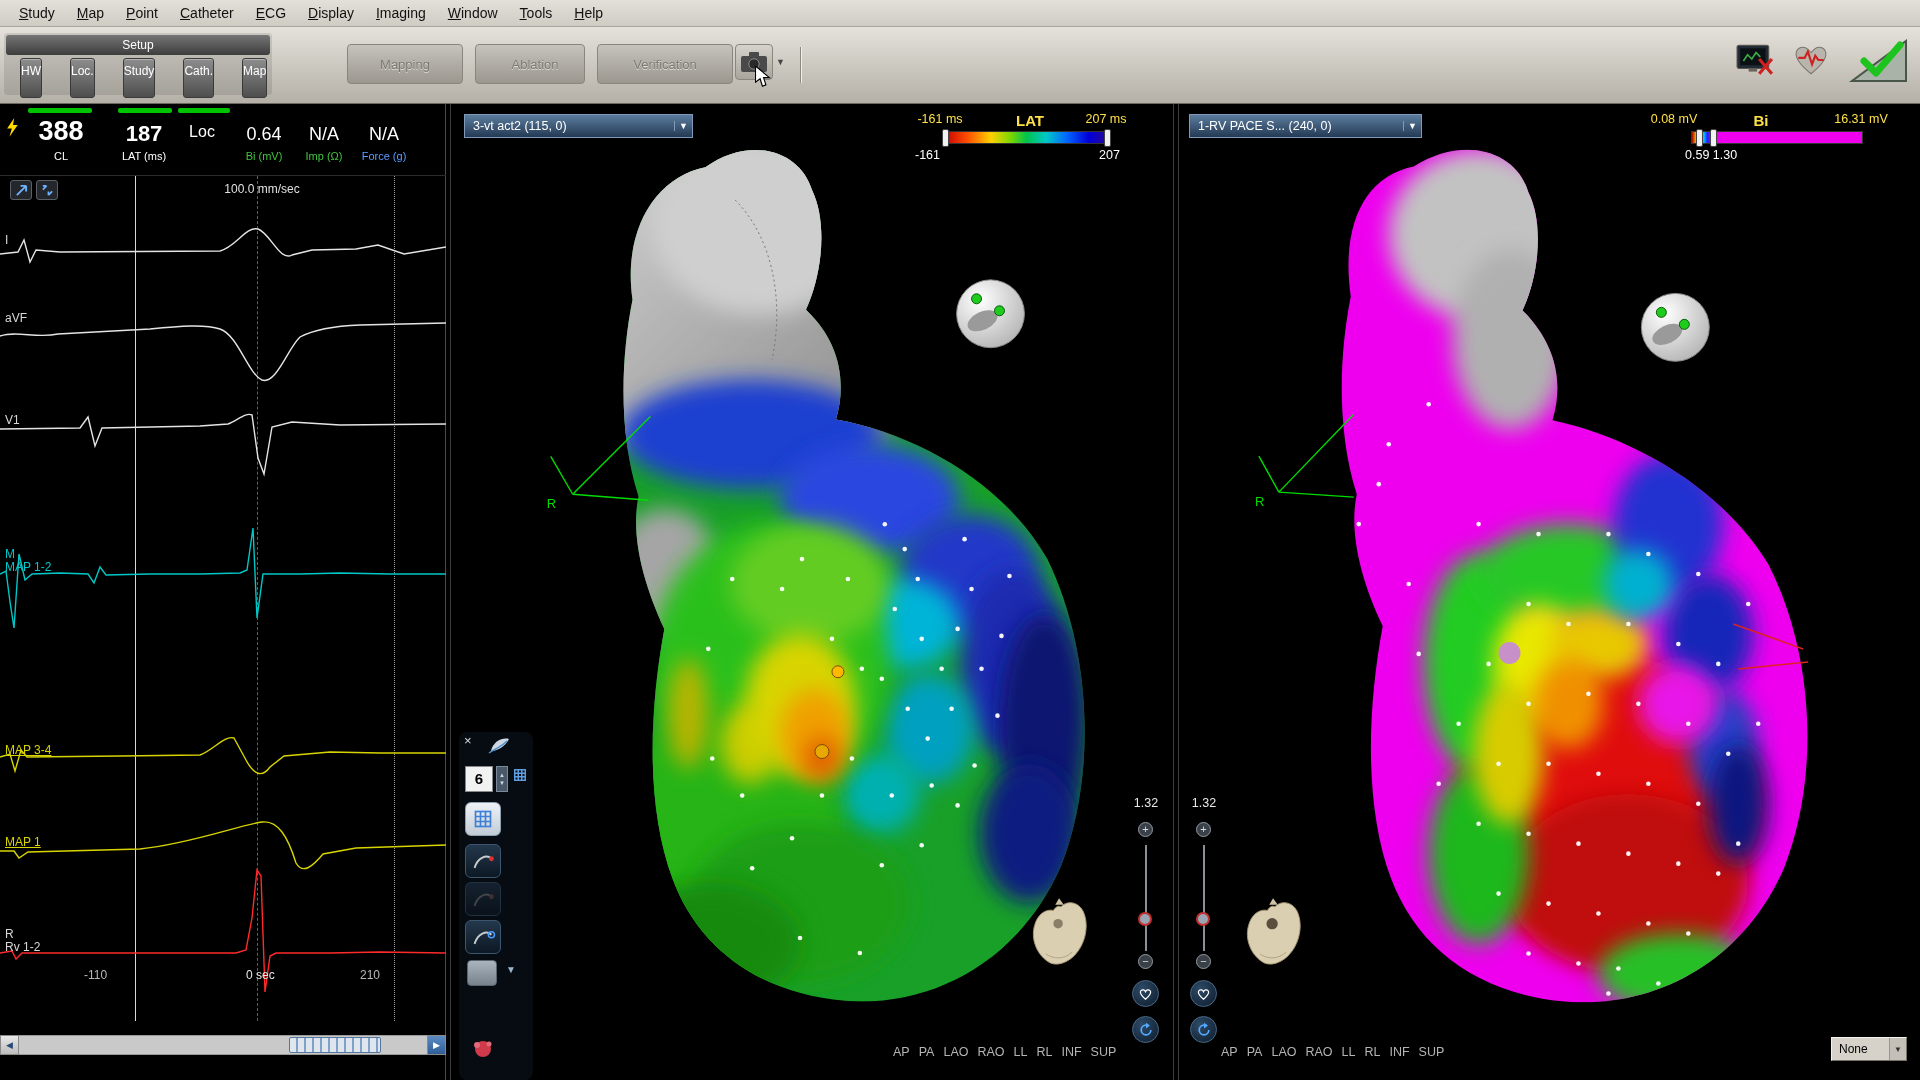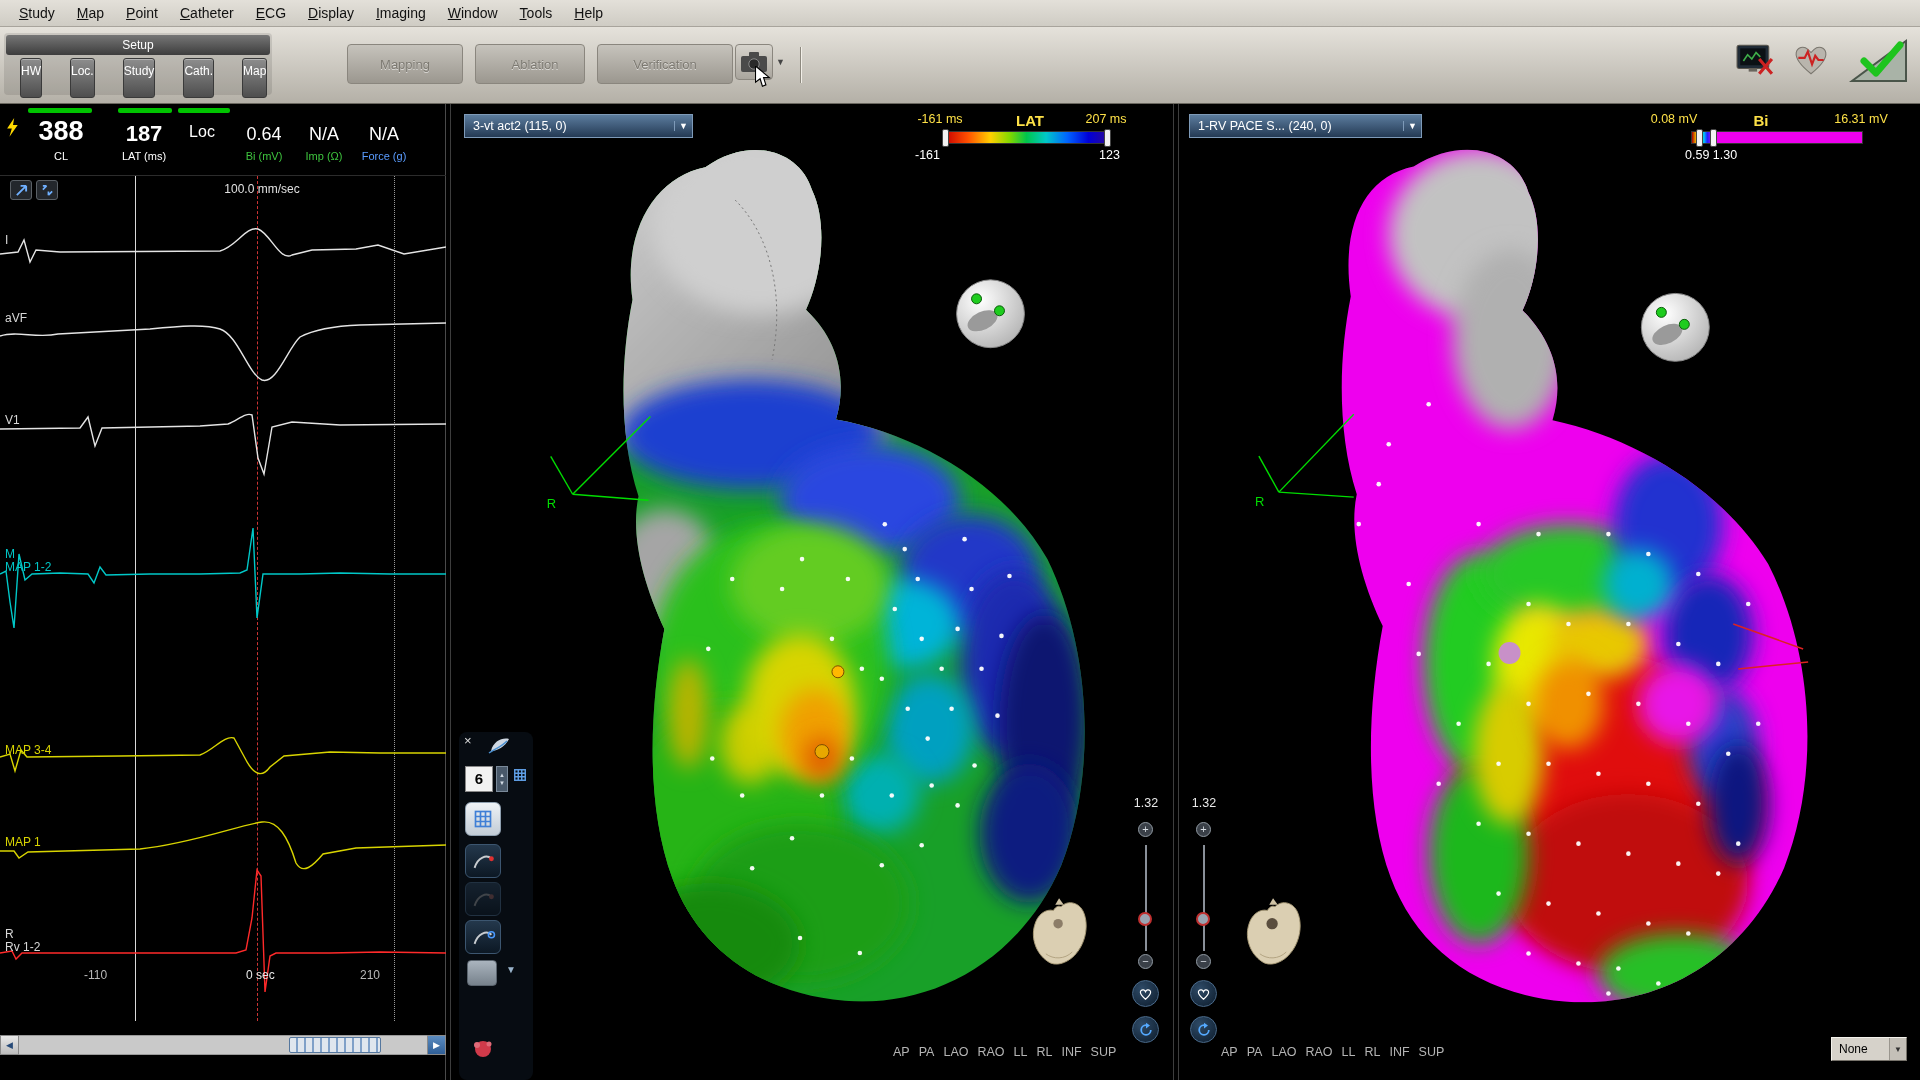--- a/index.html
+++ b/index.html
@@ -51,21 +51,21 @@
   .green-bar { position:absolute; top:4px; height:5px; background:var(--accent-green); border-radius:2px; }
   .metric-value { position:absolute; color:#fff; font-weight:bold; text-align:center; }
   .metric-label { position:absolute; font-size:11px; text-align:center; color:#fff; }
   .lbl-green { color:#3ec43e; } .lbl-blue { color:#5a9cff; }
   #sig-area { position:absolute; left:0; top:72px; width:446px; height:859px; overflow:hidden; }
   .vline { position:absolute; top:0; height:845px; width:0; }
   #caliper-line { left:135px; border-left:1px solid rgba(255,255,255,.85); }
   #ref-line { left:257px; border-left:1px dashed #cc3434; }
   #dot-line { left:394px; border-left:1px dotted rgba(255,255,255,.6); }
   .trace-label { position:absolute; left:5px; font-size:12px; white-space:pre-line; line-height:13px; }
-  .tl-white { color:#d8d8d8; } .tl-cyan { color:var(--trace-cyan); } .tl-yellow { color:var(--trace-yellow); }
+  .tl-white { color:#d8d8d8; } .tl-cyan { color:var(--trace-cyan); } .tl-yellow { color:var(--trace-yellow);text-decoration:underline; }
   .tick { position:absolute; top:792px; font-size:12px; color:#b8b8b8; }
   .tool-btn { position:absolute; top:4px; width:22px; height:20px; background:#23272c;
               border:1px solid #5a6066; border-radius:3px; display:flex; align-items:center; justify-content:center; }
   #sweep-speed { position:absolute; left:214px; top:6px; width:96px; text-align:center; color:#e0e0e0; font-size:12px; }
   #sig-scroll { position:absolute; left:0; top:931px; width:446px; height:20px; background:#b9b9b9;
                 display:flex; align-items:stretch; }
   .sb-btn { width:19px; background:linear-gradient(#e8e8e8,#bdbdbd); border:1px solid #8a8a8a;
             font-size:9px; color:#274a78; display:flex; align-items:center; justify-content:center; }
   .sb-btn.blue { background:linear-gradient(#5c8cc0,#2f5e96); color:#fff; }
   #sb-track { position:relative; flex:1; background:#c9c9c9; border-top:1px solid #9a9a9a; border-bottom:1px solid #9a9a9a; }
@@ -397,21 +397,21 @@
     </div>
 
     <div class="scale-text" style="left:452px;width:74px">-161 ms</div>
     <div class="scale-text scale-title" style="left:556px;width:46px">LAT</div>
     <div class="scale-text" style="left:618px;width:74px">207 ms</div>
     <div class="scale-bar" id="lat-bar">
       <div class="scale-handle" style="left:-3px"></div>
       <div class="scale-handle" style="right:-3px"></div>
     </div>
     <div class="scale-val" style="left:464px">-161</div>
-    <div class="scale-val" style="left:648px">123</div>
+    <div class="scale-val" style="left:648px">207</div>
 
     <div id="palette">
       <div id="palette-close">×</div>
       <div id="palette-brush">
         <svg width="24" height="20" viewBox="0 0 24 20">
             <path d="M4,16 C6,6 16,2 22,4 C18,12 10,16 4,16 Z" fill="#cfd8e2"></path>
             <path d="M2,18 C8,14 14,12 20,6" stroke="#4a90d0" fill="none" stroke-width="1.5"></path>
           </svg>
       </div>
       <div id="num-box">6</div>

